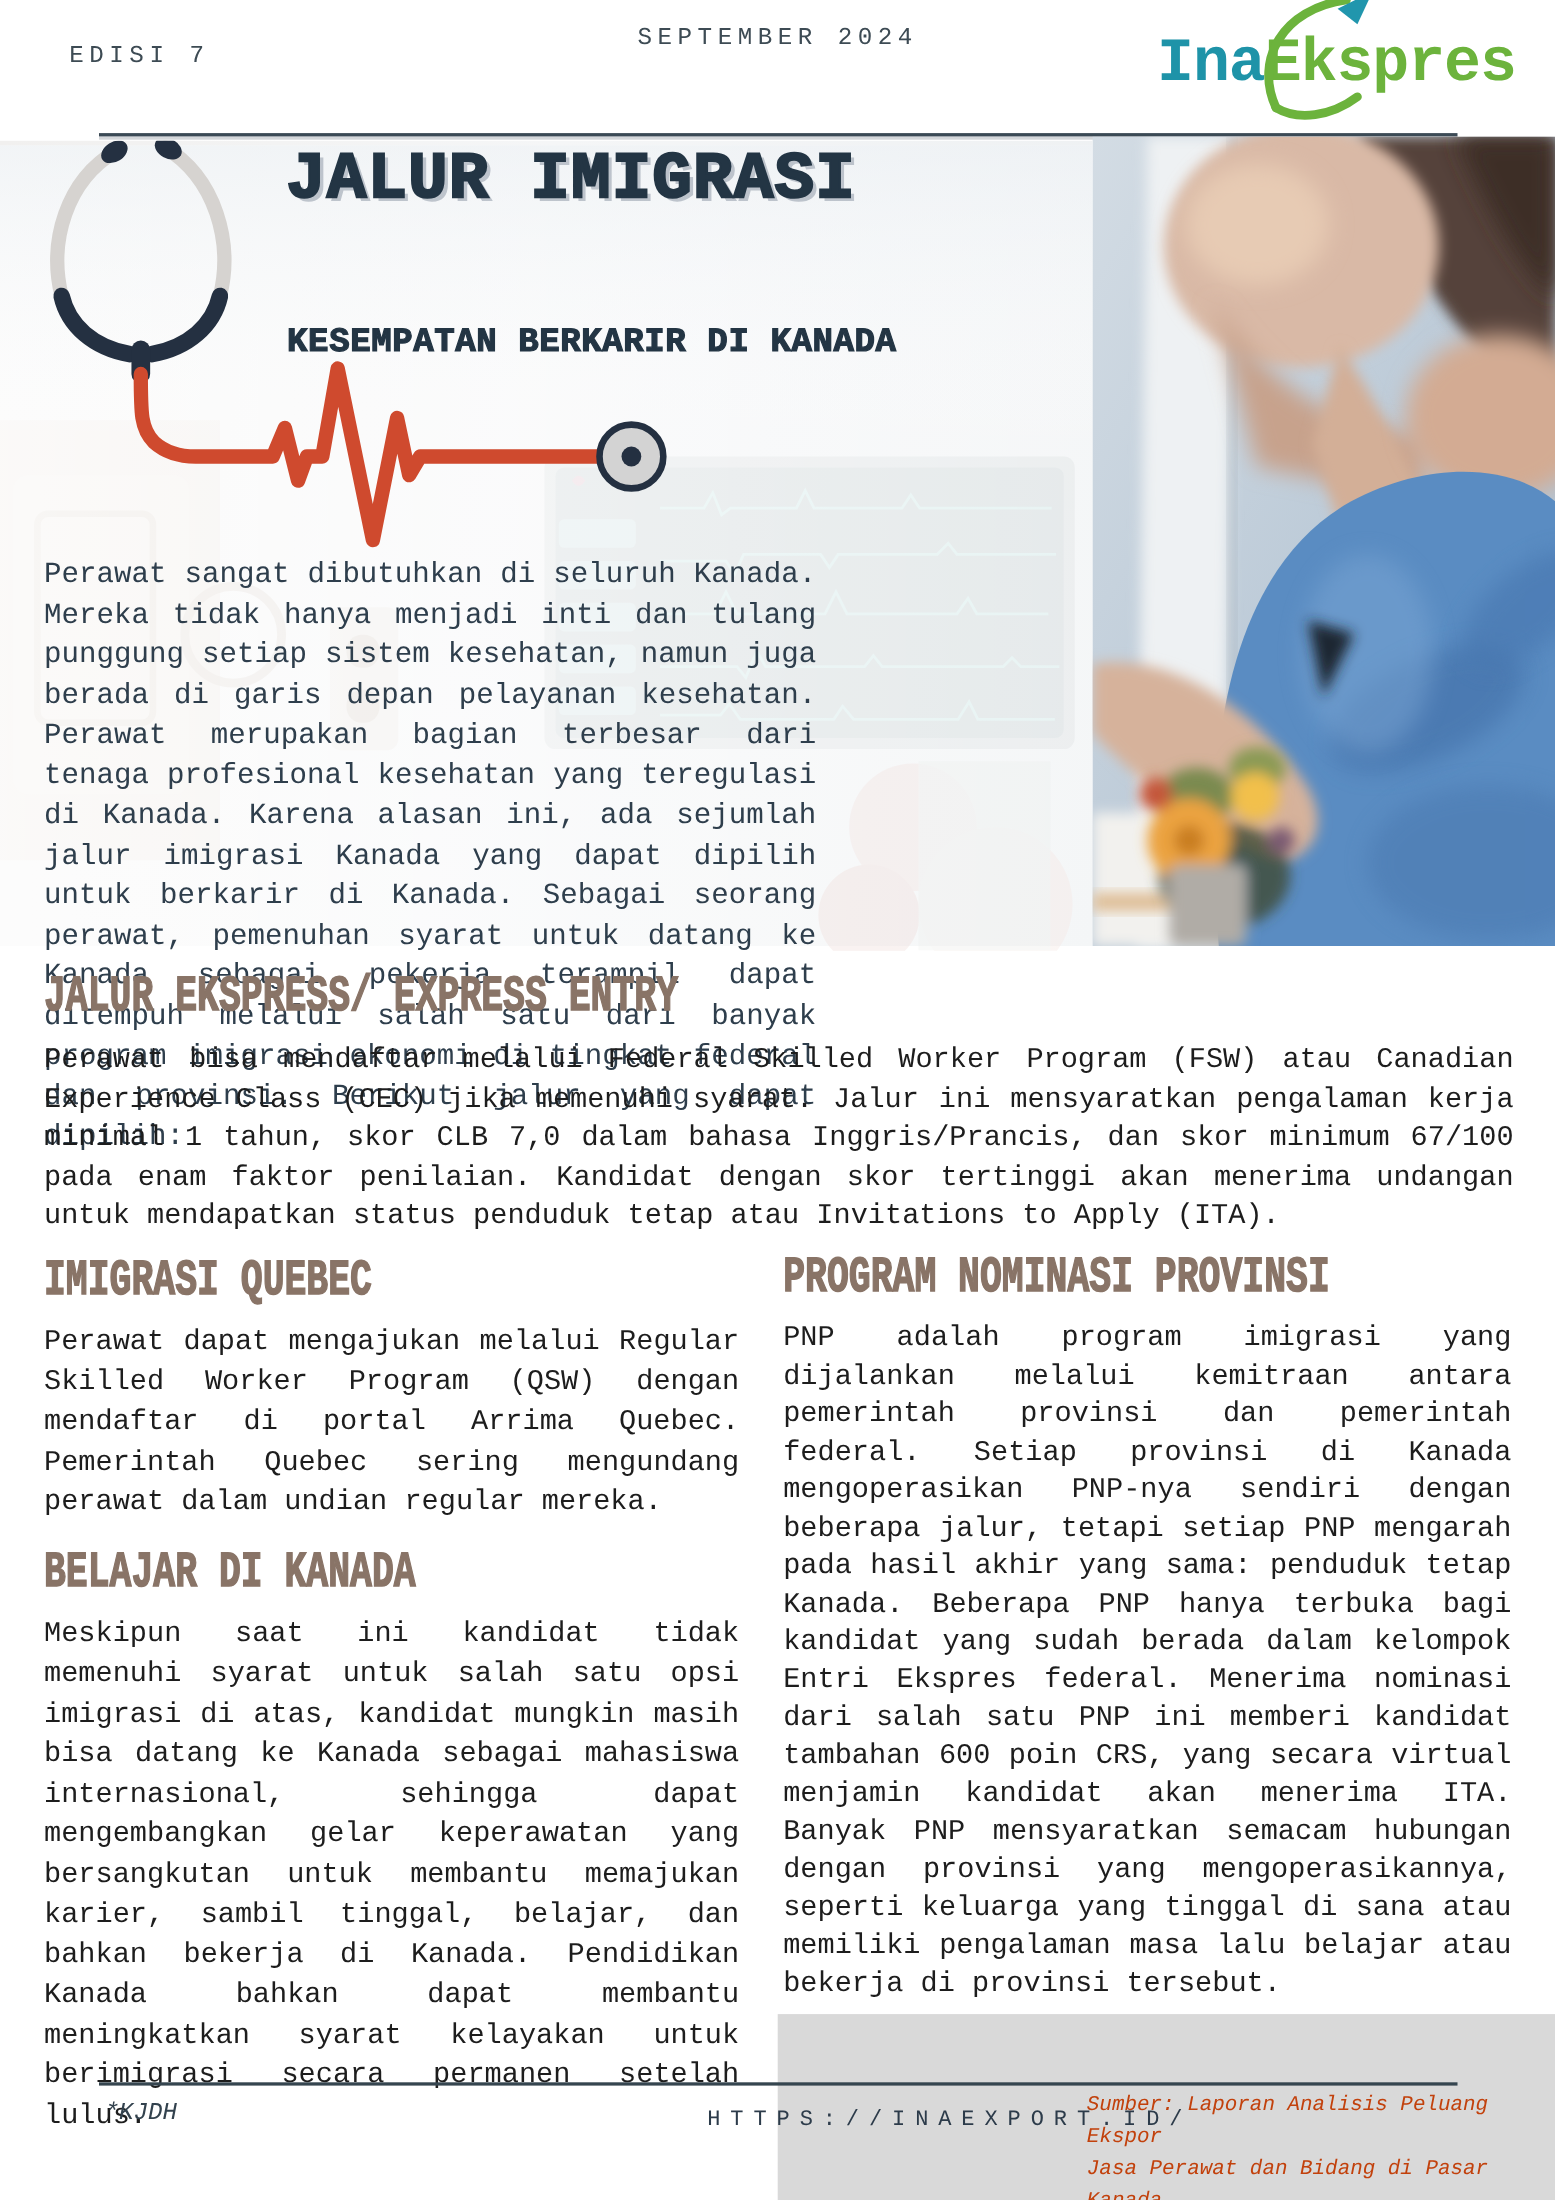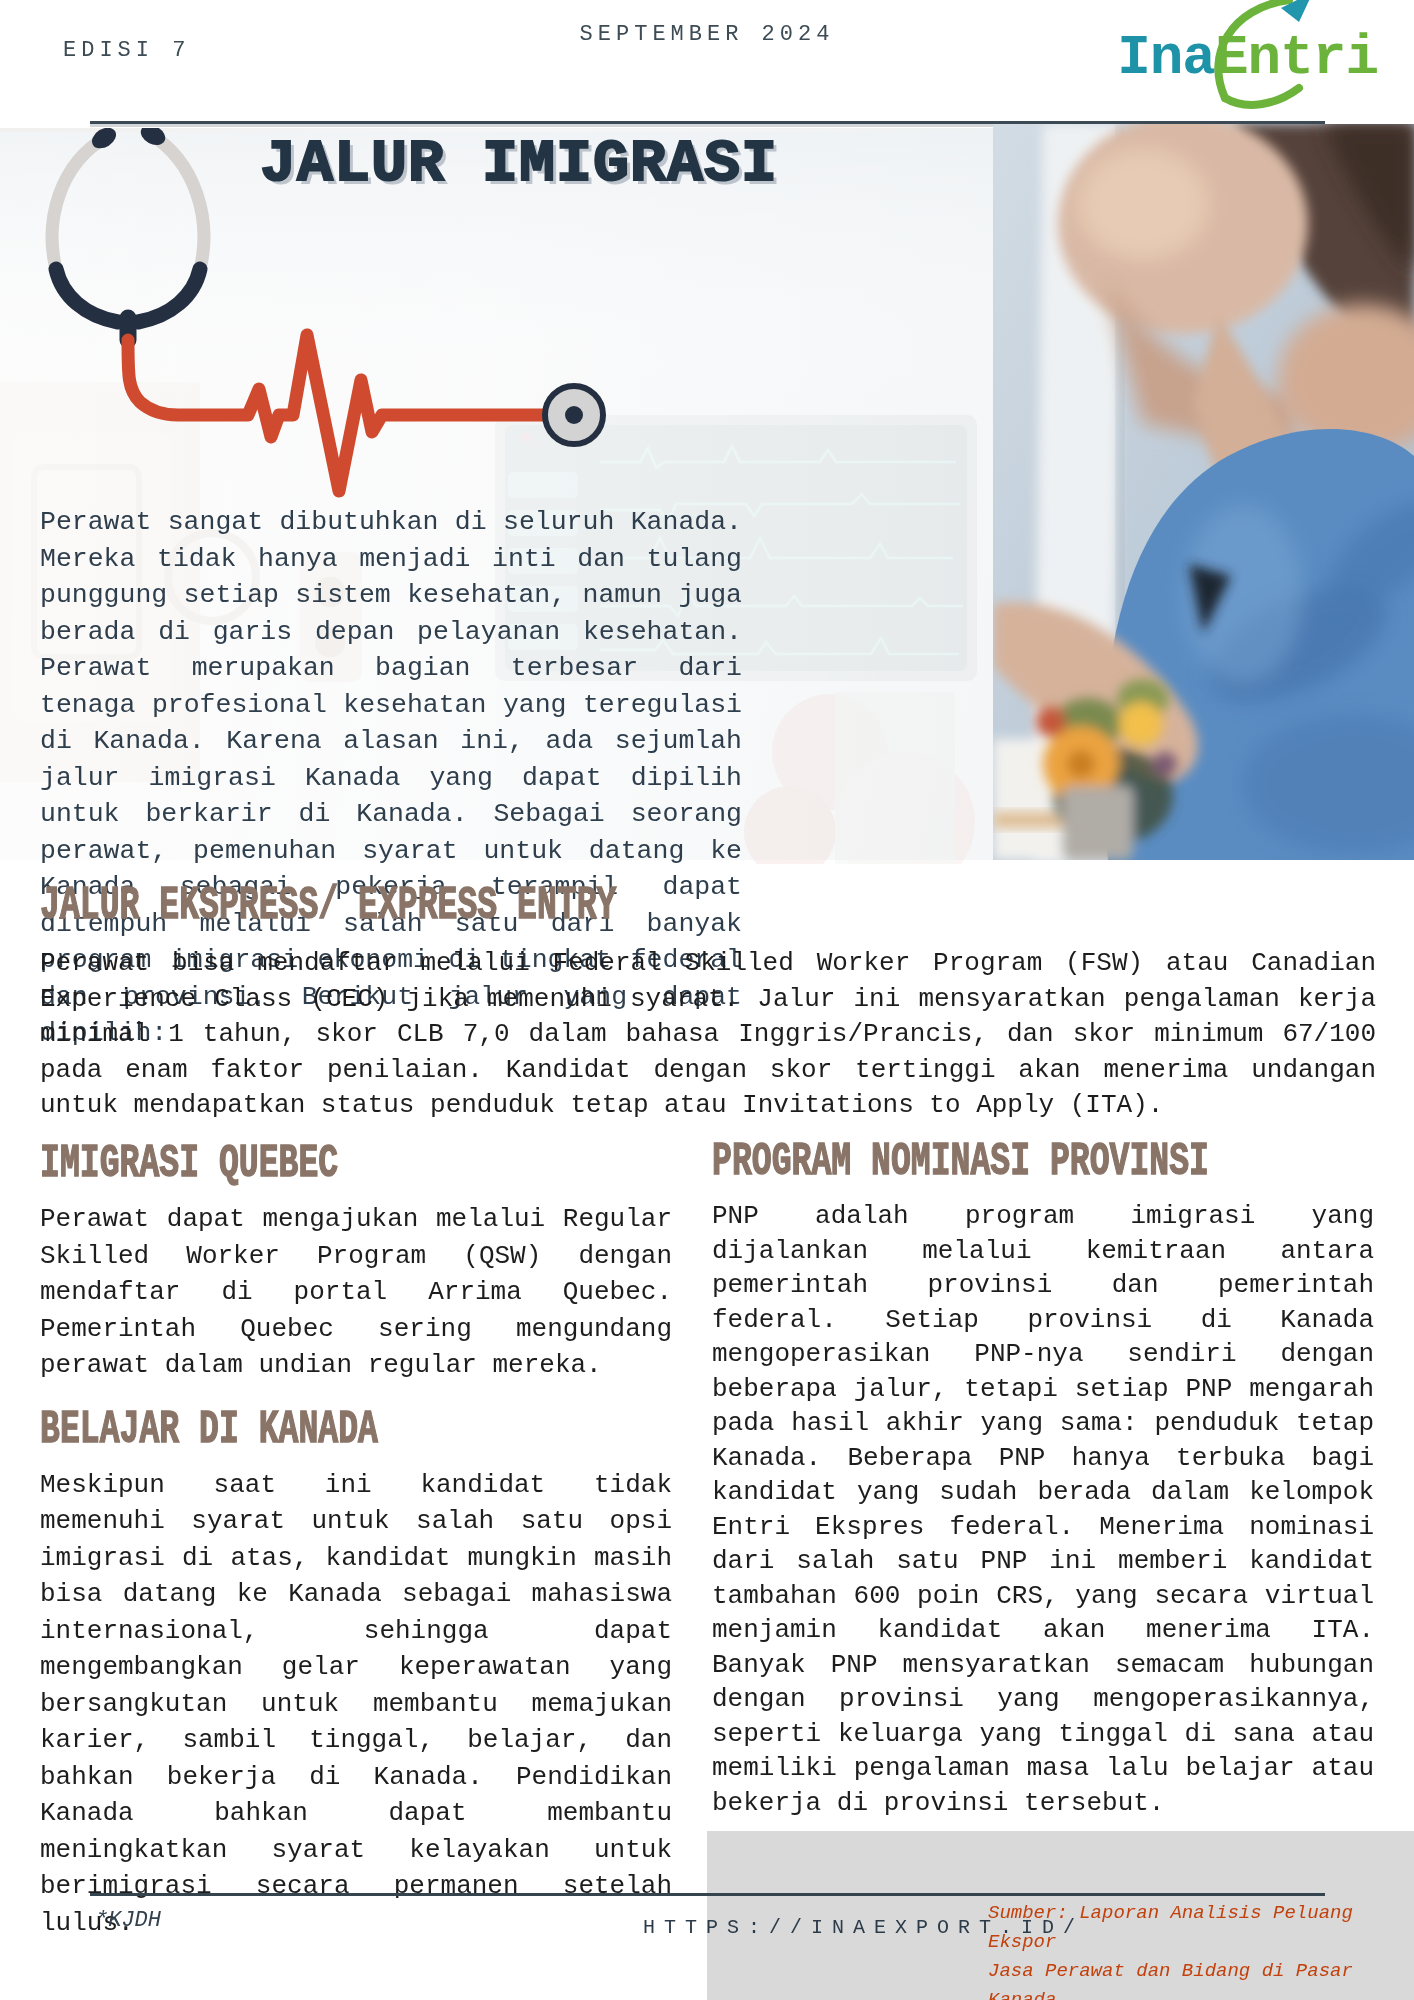--- a/index.html
+++ b/index.html
@@ -60,21 +60,21 @@
 
 <div class="page">
 
   <div class="hdr-left">EDISI 7</div>
   <div class="hdr-center">SEPTEMBER 2024</div>
   <div class="logo">
     <span class="ina">Ina</span><span class="exp"><svg class="swoosh" viewBox="0 0 150 118">
         <path d="M24 106 C 4 62, 30 16, 88 8" fill="none" stroke="#6cb33c" stroke-width="8" stroke-linecap="round"></path>
         <path d="M24 106 C 44 118, 74 114, 98 96" fill="none" stroke="#6cb33c" stroke-width="8" stroke-linecap="round"></path>
         <polygon points="80,16 112,0 98,30" fill="#2196ad"></polygon>
-      </svg><span>Entri</span></span>
+      </svg><span>Ekspres</span></span>
   </div>
   <div class="rule"></div>
 
   <div class="hero">
     <div class="hero-left">
       <svg viewBox="0 0 993 732">
 
         <rect x="0" y="250" width="200" height="400" fill="#c9a085" opacity=".16"></rect>
         <rect x="12" y="300" width="160" height="290" rx="14" fill="#efe9e4" opacity=".75"></rect>
         <rect x="34" y="335" width="105" height="190" rx="10" fill="none" stroke="#d8cfc6" stroke-width="6" opacity=".8"></rect>
@@ -195,20 +195,21 @@
           <circle cx="58" cy="598" r="15" fill="#c4563a"></circle>
           <circle cx="172" cy="640" r="12" fill="#7a5a72"></circle>
           <rect x="70" y="662" width="70" height="74" rx="8" fill="#b0aca6"></rect>
         </g>
       </svg>
     </div>
 
     <div class="hero-title">
       <div>JALUR IMIGRASI</div>
     </div>
+    <div class="hero-sub">KESEMPATAN BERKARIR DI KANADA</div>
     <div class="hero-intro">Perawat sangat dibutuhkan di seluruh Kanada. Mereka tidak hanya menjadi inti dan tulang punggung setiap sistem kesehatan, namun juga berada di garis depan pelayanan kesehatan. Perawat merupakan bagian terbesar dari tenaga profesional kesehatan yang teregulasi di Kanada. Karena alasan ini, ada sejumlah jalur imigrasi Kanada yang dapat dipilih untuk berkarir di Kanada. Sebagai seorang perawat, pemenuhan syarat untuk datang ke Kanada sebagai pekerja terampil dapat ditempuh melalui salah satu dari banyak program imigrasi ekonomi di tingkat federal dan provinsi. Berikut jalur yang dapat dipilih:</div>
   </div>
 
   <div class="sec-express">
     <h2 class="sec">JALUR EKSPRESS/ EXPRESS ENTRY</h2>
     <p>Perawat bisa mendaftar melalui Federal Skilled Worker Program (FSW) atau Canadian Experience Class (CEC) jika memenuhi syarat. Jalur ini mensyaratkan pengalaman kerja minimal 1 tahun, skor CLB 7,0 dalam bahasa Inggris/Prancis, dan skor minimum 67/100 pada enam faktor penilaian. Kandidat dengan skor tertinggi akan menerima undangan untuk mendapatkan status penduduk tetap atau Invitations to Apply (ITA).</p>
   </div>
 
   <div class="col-left">
     <h2 class="sec">IMIGRASI QUEBEC</h2>

